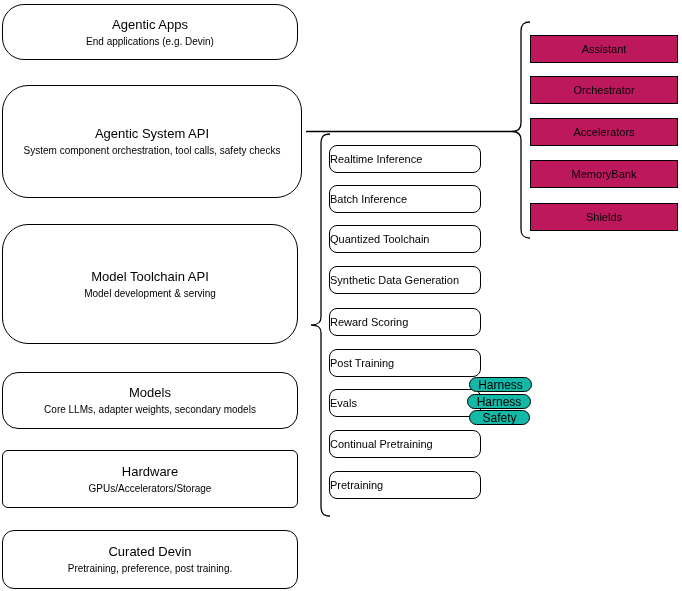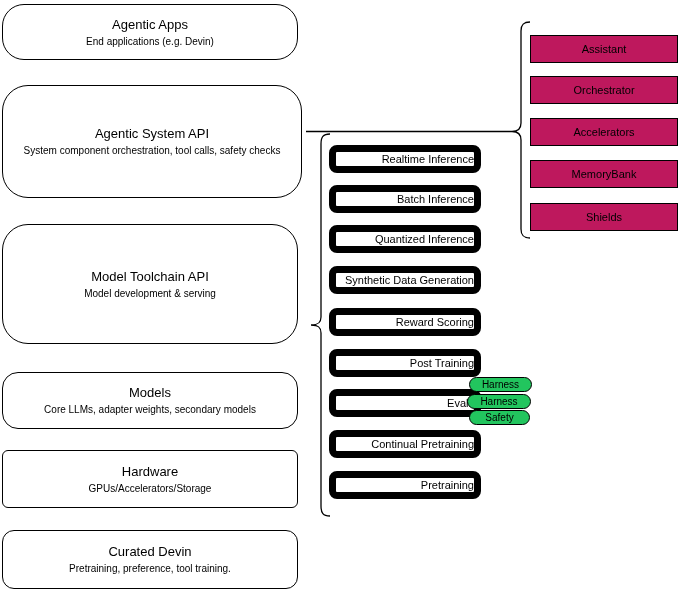--- a/index.html
+++ b/index.html
@@ -32,27 +32,27 @@
     text-align: center;
     gap: 4px;
   }
   .box-title { font-size: 13px; line-height: 15px; }
   .box-sub   { font-size: 10px; line-height: 12px; padding: 0 10px; }
   .mid-box {
     position: absolute;
     left: 329px;
     width: 152px;
     height: 28px;
-    border: 7px solid #000000;
+    border: 1px solid #000000;
     border-radius: 8px;
     background: #fff;
     box-sizing: border-box;
     display: flex;
     align-items: center;
-    justify-content: flex-end;
+    justify-content: flex-start;
     font-size: 11px;
     text-align: center;
   }
   .right-box {
     position: absolute;
     left: 530px;
     width: 148px;
     height: 28px;
     border: 1px solid #000;
     border-radius: 0;
@@ -61,26 +61,26 @@
     display: flex;
     align-items: center;
     justify-content: center;
     font-size: 11px;
     text-align: center;
   }
   .pill {
     position: absolute;
     border: 1px solid #000;
     border-radius: 8px;
-    background: #22c55e;
+    background: #14b8a6;
     box-sizing: border-box;
     display: flex;
     align-items: center;
     justify-content: center;
-    font-size: 10px;
+    font-size: 12px;
     line-height: 12px;
     z-index: 3;
   }
 </style>
 </head>
 <body>
 
 <div class="canvas">
 
   <svg class="connectors" viewBox="0 0 682 591" xmlns="http://www.w3.org/2000/svg">
@@ -112,31 +112,31 @@
     <div class="box-sub">Core LLMs, adapter weights, secondary models</div>
   </div>
 
   <div class="stack-box" style="top:450px;height:58px;border-radius:6px">
     <div class="box-title">Hardware</div>
     <div class="box-sub">GPUs/Accelerators/Storage</div>
   </div>
 
   <div class="stack-box" style="top:530px;height:59px;border-radius:12px">
     <div class="box-title">Curated Devin</div>
-    <div class="box-sub">Pretraining, preference, tool training.</div>
+    <div class="box-sub">Pretraining, preference, post training.</div>
   </div>
 
   <div class="mid-box" style="top:145px">
     <span>Realtime Inference</span>
   </div>
   <div class="mid-box" style="top:185px">
     <span>Batch Inference</span>
   </div>
   <div class="mid-box" style="top:225px">
-    <span>Quantized Inference</span>
+    <span>Quantized Toolchain</span>
   </div>
   <div class="mid-box" style="top:266px">
     <span>Synthetic Data Generation</span>
   </div>
   <div class="mid-box" style="top:308px">
     <span>Reward Scoring</span>
   </div>
   <div class="mid-box" style="top:349px">
     <span>Post Training</span>
   </div>

